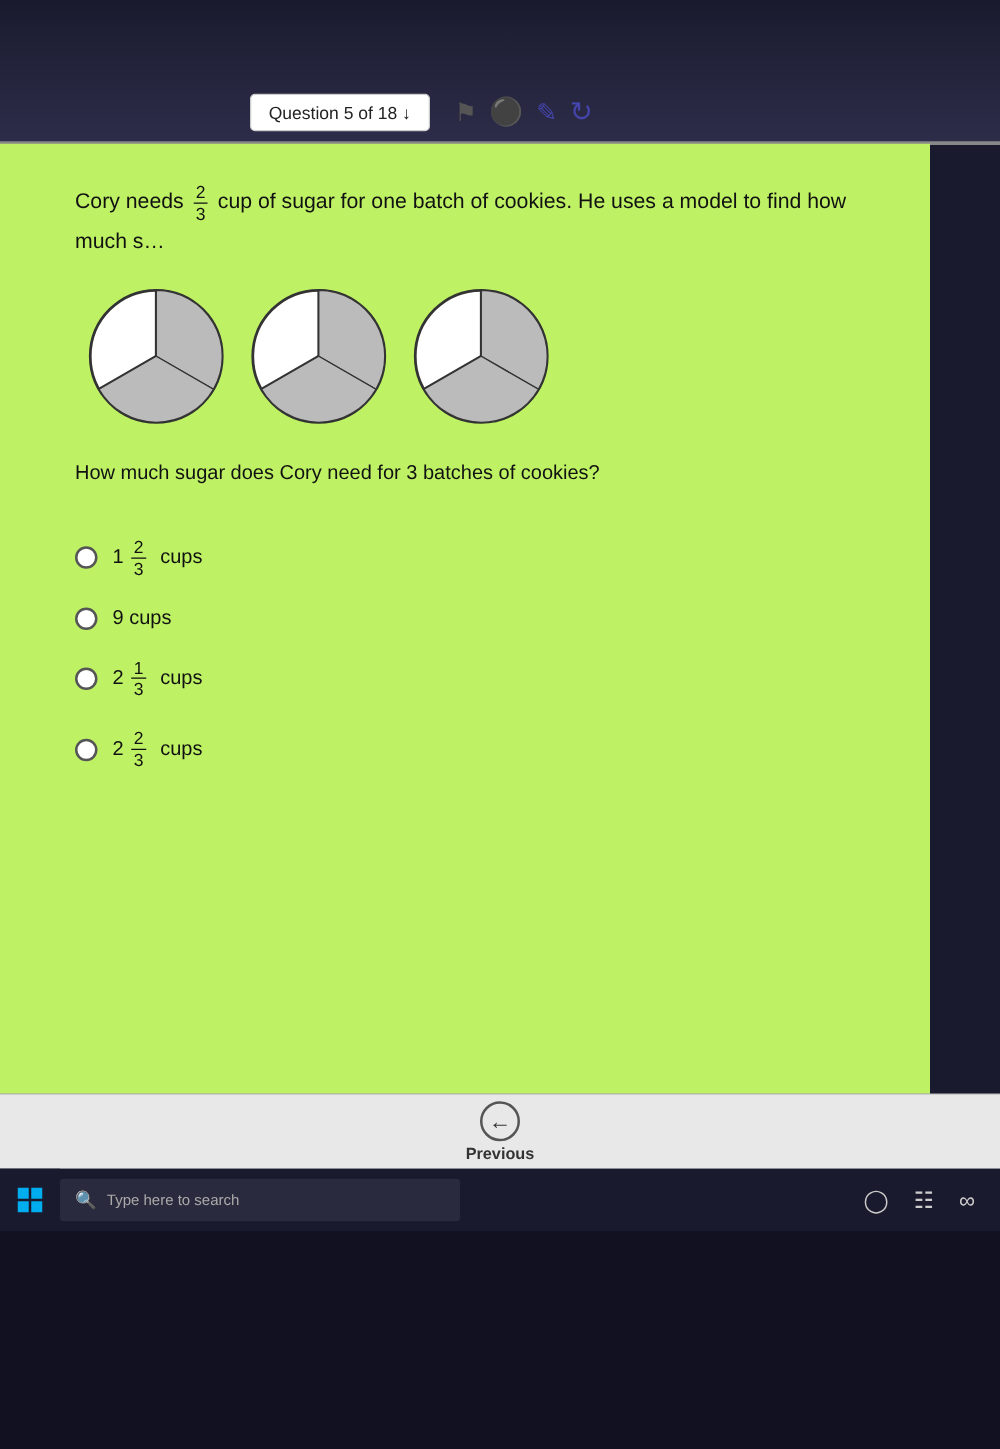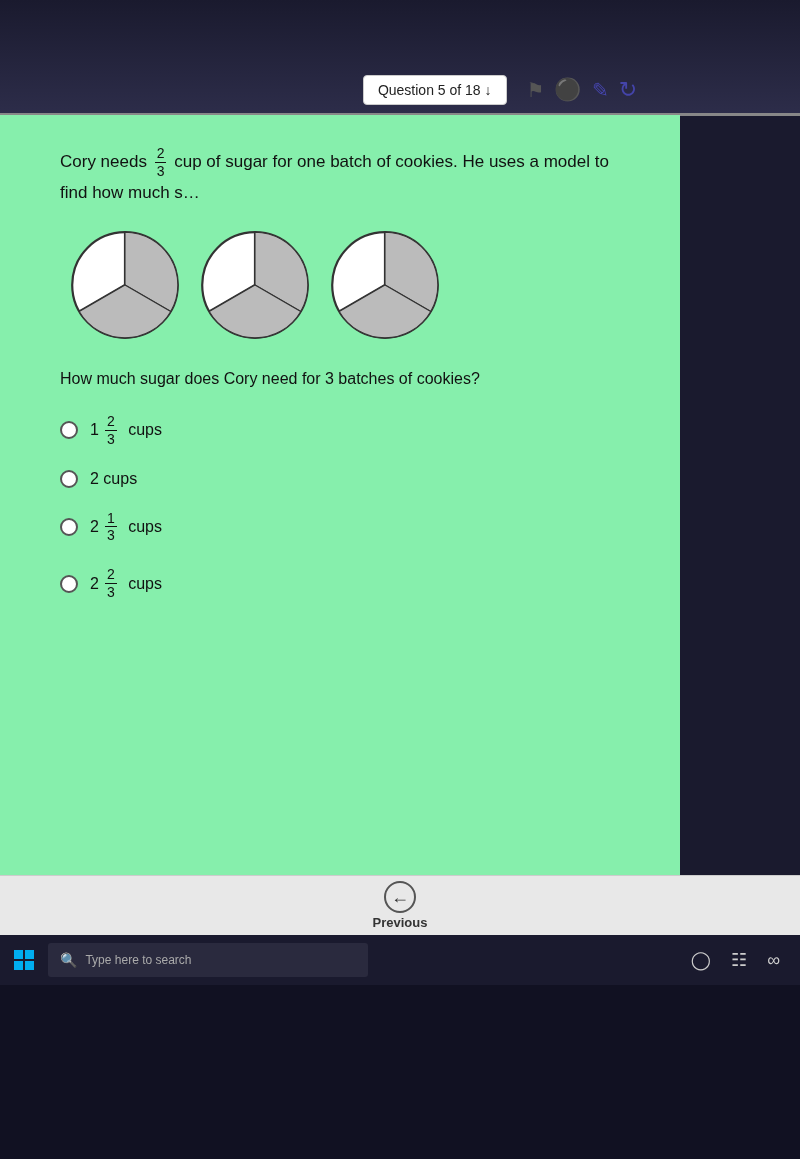--- a/index.html
+++ b/index.html
@@ -17,21 +17,21 @@
     .header-bar {
       position: absolute;
       top: 0;
       left: 0;
       width: 800px;
       height: 115px;
       background: linear-gradient(180deg, #1a1a2e 0%, #2d2d4a 100%);
       display: flex;
       align-items: flex-end;
       padding-bottom: 10px;
-      justify-content: center;
+      justify-content: flex-start;
     }
 
     .question-toolbar {
       display: flex;
       align-items: center;
       gap: 12px;
       margin-left: 200px;
     }
 
     .question-badge {
@@ -55,23 +55,23 @@
     .icon-flag { color: #555; font-size: 20px; }
     .icon-ban { color: #e55; font-size: 22px; }
     .icon-pencil { color: #44a; font-size: 20px; }
     .icon-refresh { color: #44a; font-size: 22px; }
 
     
     .content-area {
       position: absolute;
       top: 115px;
       left: 0;
-      width: 680px;
+      width: 744px;
       height: 760px;
-      background: #86efac;
+      background: #bef264;
       padding: 30px 60px 20px 60px;
     }
 
     .problem-text {
       font-size: 17px;
       color: #111;
       margin-bottom: 25px;
       line-height: 1.5;
     }
 
@@ -112,21 +112,21 @@
 
     .pie-container svg {
       width: 110px;
       height: 110px;
     }
 
     
     .question-text {
       font-size: 16px;
       color: #111;
-      margin-bottom: 25px;
+      margin-bottom: 41px;
       font-weight: normal;
     }
 
     
     .answer-choice {
       display: flex;
       align-items: center;
       gap: 12px;
       margin-bottom: 22px;
       cursor: pointer;
@@ -359,21 +359,21 @@
           <span class="den">3</span>
         </span>
       </span>
       <span>&nbsp;cups</span>
     </div>
   </div>
 
   <div class="answer-choice">
     <div class="radio-circle"></div>
     <div class="choice-label">
-      <span>2 cups</span>
+      <span>9 cups</span>
     </div>
   </div>
 
   <div class="answer-choice">
     <div class="radio-circle"></div>
     <div class="choice-label">
       <span class="mixed-number">
         <span class="whole">2</span>
         <span class="fraction-inline">
           <span class="num">1</span>

